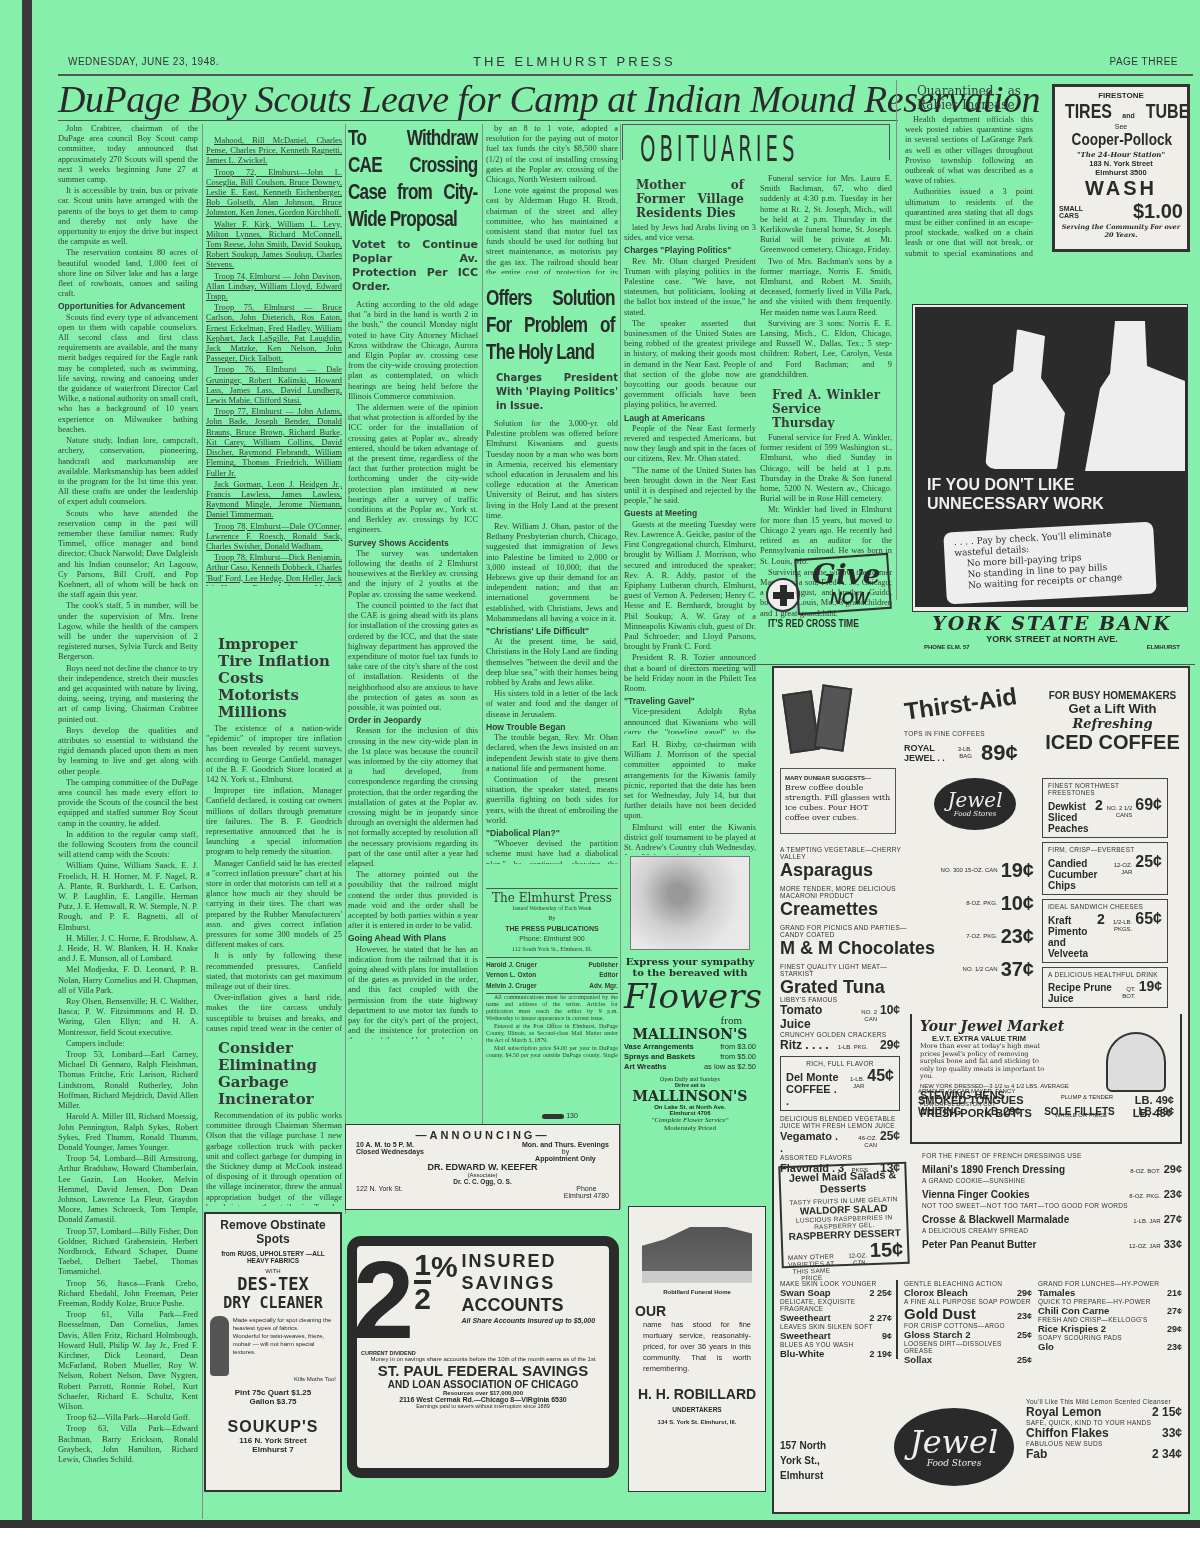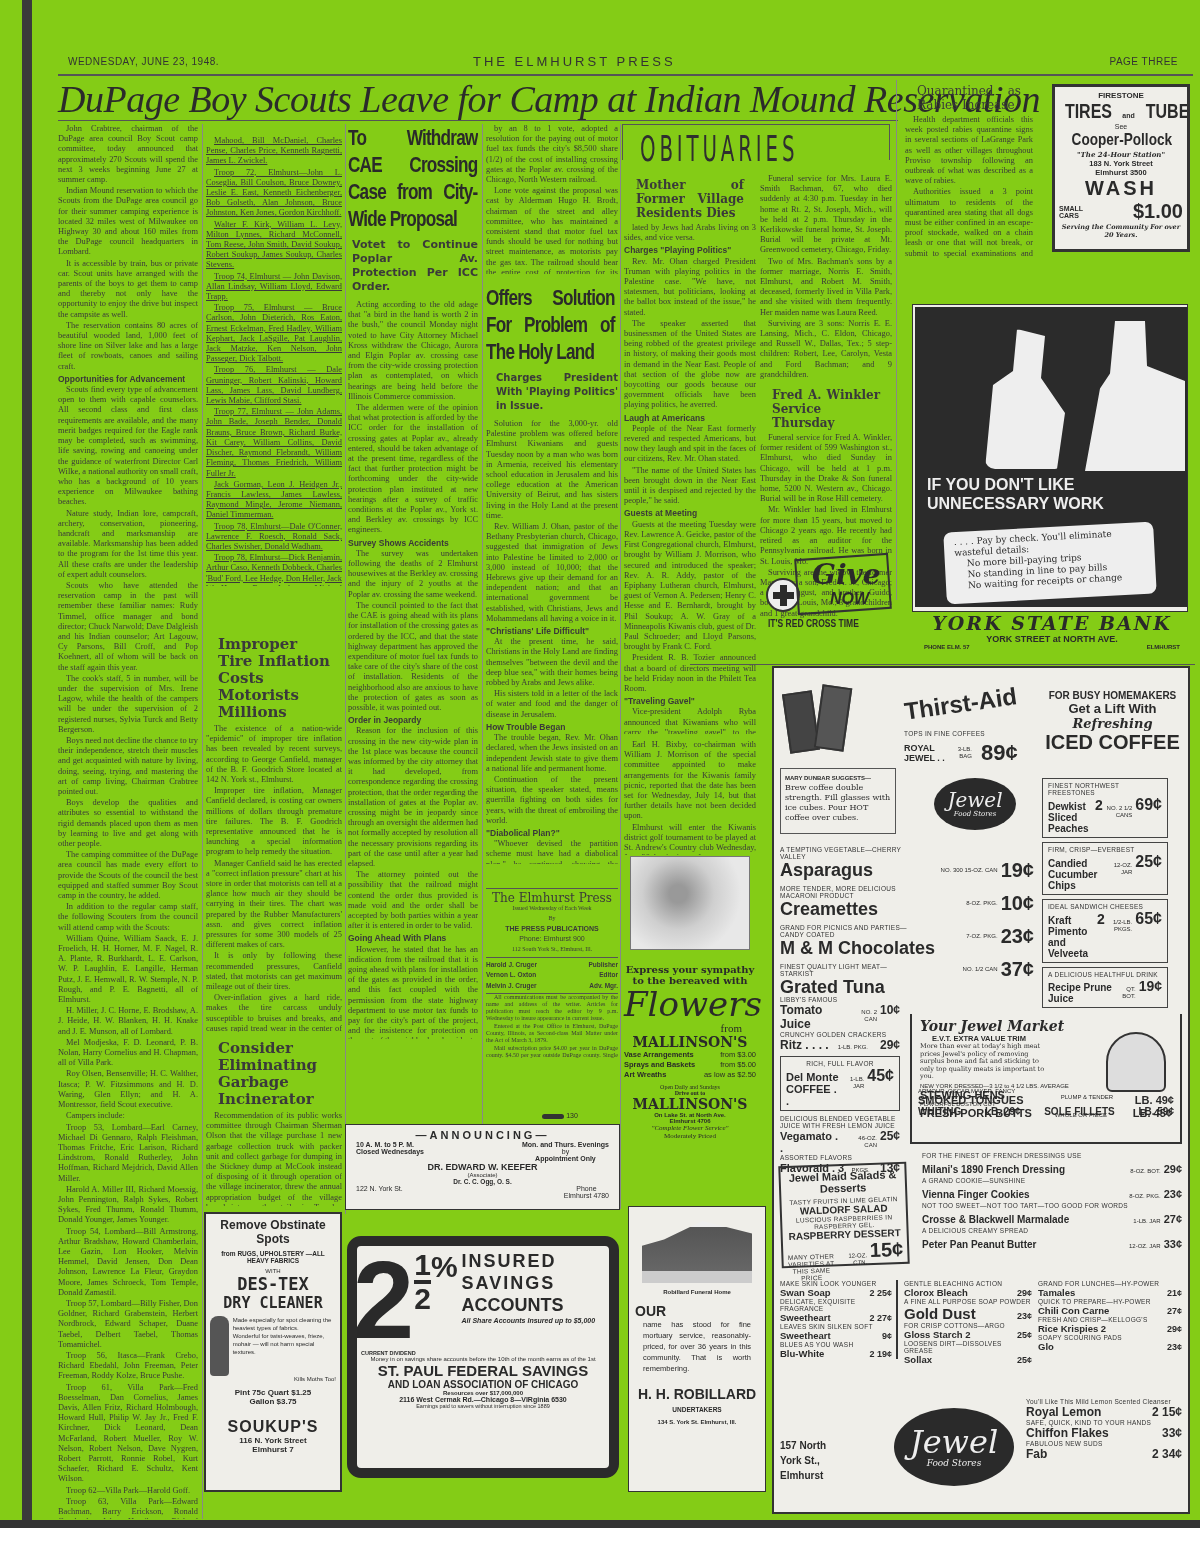--- a/index.html
+++ b/index.html
@@ -1,18 +1,18 @@
 <!DOCTYPE html>
 <html><head>
 <meta charset="utf-8">
 <style>
   * { box-sizing: border-box; margin: 0; padding: 0; }
   html, body { width: 1200px; height: 1553px; background: #e9e7e2; overflow: hidden; }
   body { font-family: "Liberation Serif", serif; color: #2a2a2a; position: relative; }
-  .page { position: absolute; left: 0; top: 0; width: 1200px; height: 1553px; background: #84cc16; }
+  .page { position: absolute; left: 0; top: 0; width: 1200px; height: 1553px; background: #86efac; }
   .binding { position: absolute; left: 22px; top: 0; width: 10px; height: 1553px; background: #3a3a3a; }
   .bottom-bar { position: absolute; left: 0; top: 1520px; width: 1200px; height: 8px; background: #333; }
   .below { position: absolute; left: 0; top: 1528px; width: 1200px; height: 25px; background: #fff; }
 
   .masthead { position: absolute; left: 58px; top: 56px; width: 1130px; height: 18px; font-family: "Liberation Sans", sans-serif; font-size: 10px; letter-spacing: 0.5px; color: #333; }
   .masthead .date { position: absolute; left: 10px; top: 0; }
   .masthead .paper { position: absolute; left: 415px; top: -2px; font-size: 13px; letter-spacing: 3px; }
   .masthead .pg { position: absolute; right: 10px; top: 0; }
   .rule { position: absolute; height: 2px; background: #555; }
 
@@ -56,21 +56,20 @@
     <span class="paper">THE ELMHURST PRESS</span>
     <span class="pg">PAGE THREE</span>
   </div>
   <div class="rule" style="left:58px;top:74px;width:1135px;"></div>
 
   <div class="headline">DuPage Boy Scouts Leave for Camp at Indian Mound Reservation</div>
   <div class="rule" style="left:58px;top:120px;width:840px;height:1px;"></div>
 
   <div class="col" style="left:58px;top:124px;width:140px;height:1395px;">
     <p>John Crabtree, chairman of the DuPage area council Boy Scout camp committee, today announced that approximately 270 Scouts will spend the next 3 weeks beginning June 27 at summer camp.</p>
-    <p>Indian Mound reservation to which the Scouts from the DuPage area council go for their summer camping experience is located 32 miles west of Milwaukee on Highway 30 and about 160 miles from the DuPage council headquarters in Lombard.</p>
     <p>It is accessible by train, bus or private car. Scout units have arranged with the parents of the boys to get them to camp and thereby not only have the opportunity to enjoy the drive but inspect the campsite as well.</p>
     <p>The reservation contains 80 acres of beautiful wooded land, 1,000 feet of shore line on Silver lake and has a large fleet of rowboats, canoes and sailing craft.</p>
     <h5>Opportunities for Advancement</h5>
     <p>Scouts find every type of advancement open to them with capable counselors. All second class and first class requirements are available, and the many merit badges required for the Eagle rank may be completed, such as swimming, life saving, rowing and canoeing under the guidance of waterfront Director Carl Wilke, a national authority on small craft, who has a background of 10 years experience on Milwaukee bathing beaches.</p>
     <p>Nature study, Indian lore, campcraft, archery, conservation, pioneering, handcraft and marksmanship are available. Marksmanship has been added to the program for the 1st time this year. All these crafts are under the leadership of expert adult counselors.</p>
     <p>Scouts who have attended the reservation camp in the past will remember these familiar names: Rudy Timmel, office manager and bond director; Chuck Narwold; Dave Dalgleish and his Indian counselor; Art Lagouw, Cy Parsons, Bill Croff, and Pop Koehnert, all of whom will be back on the staff again this year.</p>
     <p>The cook's staff, 5 in number, will be under the supervision of Mrs. Irene Lagow, while the health of the campers will be under the supervision of 2 registered nurses, Sylvia Turck and Betty Bergerson.</p>
     <p>Boys need not decline the chance to try their independence, stretch their muscles and get acquainted with nature by living, doing, seeing, trying, and mastering the art of camp living, Chairman Crabtree pointed out.</p>
     <p>Boys develop the qualities and attributes so essential to withstand the rigid demands placed upon them as men by learning to live and get along with other people.</p>
     <p>The camping committee of the DuPage area council has made every effort to provide the Scouts of the council the best equipped and staffed summer Boy Scout camp in the country, he added.</p>
@@ -295,21 +294,21 @@
       <div style="position:absolute;left:5px;top:12px;width:21px;height:7px;background:#2b2b2b;"></div>
     </div>
     <div style="position:absolute;left:36px;top:0;width:94px;height:56px;border:2px solid #333;transform:rotate(-4deg);"></div>
     <div style="position:absolute;left:52px;top:2px;font-family:'DejaVu Serif',serif;font-style:italic;font-weight:bold;font-size:28px;">Give</div>
     <div class="sans bold" style="position:absolute;left:70px;top:34px;font-style:italic;font-size:16px;">NOW</div>
     <div class="sans bold" style="position:absolute;left:8px;top:62px;font-size:10px;transform:scaleX(0.85);transform-origin:left;white-space:nowrap;">IT'S RED CROSS TIME</div>
   </div>
 
   <div class="center" style="position:absolute;left:624px;top:856px;width:132px;height:280px;">
     <div style="margin:0 auto;width:120px;height:94px;border:1px solid #777;background:radial-gradient(circle at 40% 40%,#999 10%,#cfcfcf 40%,#e8e8e8 70%);"></div>
-    <div class="bold" style="font-size:10px;font-family:'DejaVu Serif',serif;margin-top:14px;">Express your sympathy to the bereaved with</div>
+    <div class="bold" style="font-size:10px;font-family:'DejaVu Serif',serif;margin-top:6px;">Express your sympathy to the bereaved with</div>
     <div style="font-size:34px;font-family:'DejaVu Serif',serif;font-style:italic;line-height:36px;">Flowers</div>
     <div style="font-size:11px;text-align:right;padding-right:14px;">from</div>
     <div class="bold" style="font-size:14px;font-family:'DejaVu Serif',serif;">MALLINSON'S</div>
     <div class="sans" style="font-size:7.5px;text-align:left;line-height:10px;">
       <div style="display:flex;justify-content:space-between;">
           <b>Vase Arrangements</b>
           <span>from $3.00</span>
         </div>
       <div style="display:flex;justify-content:space-between;">
           <b>Sprays and Baskets</b>

